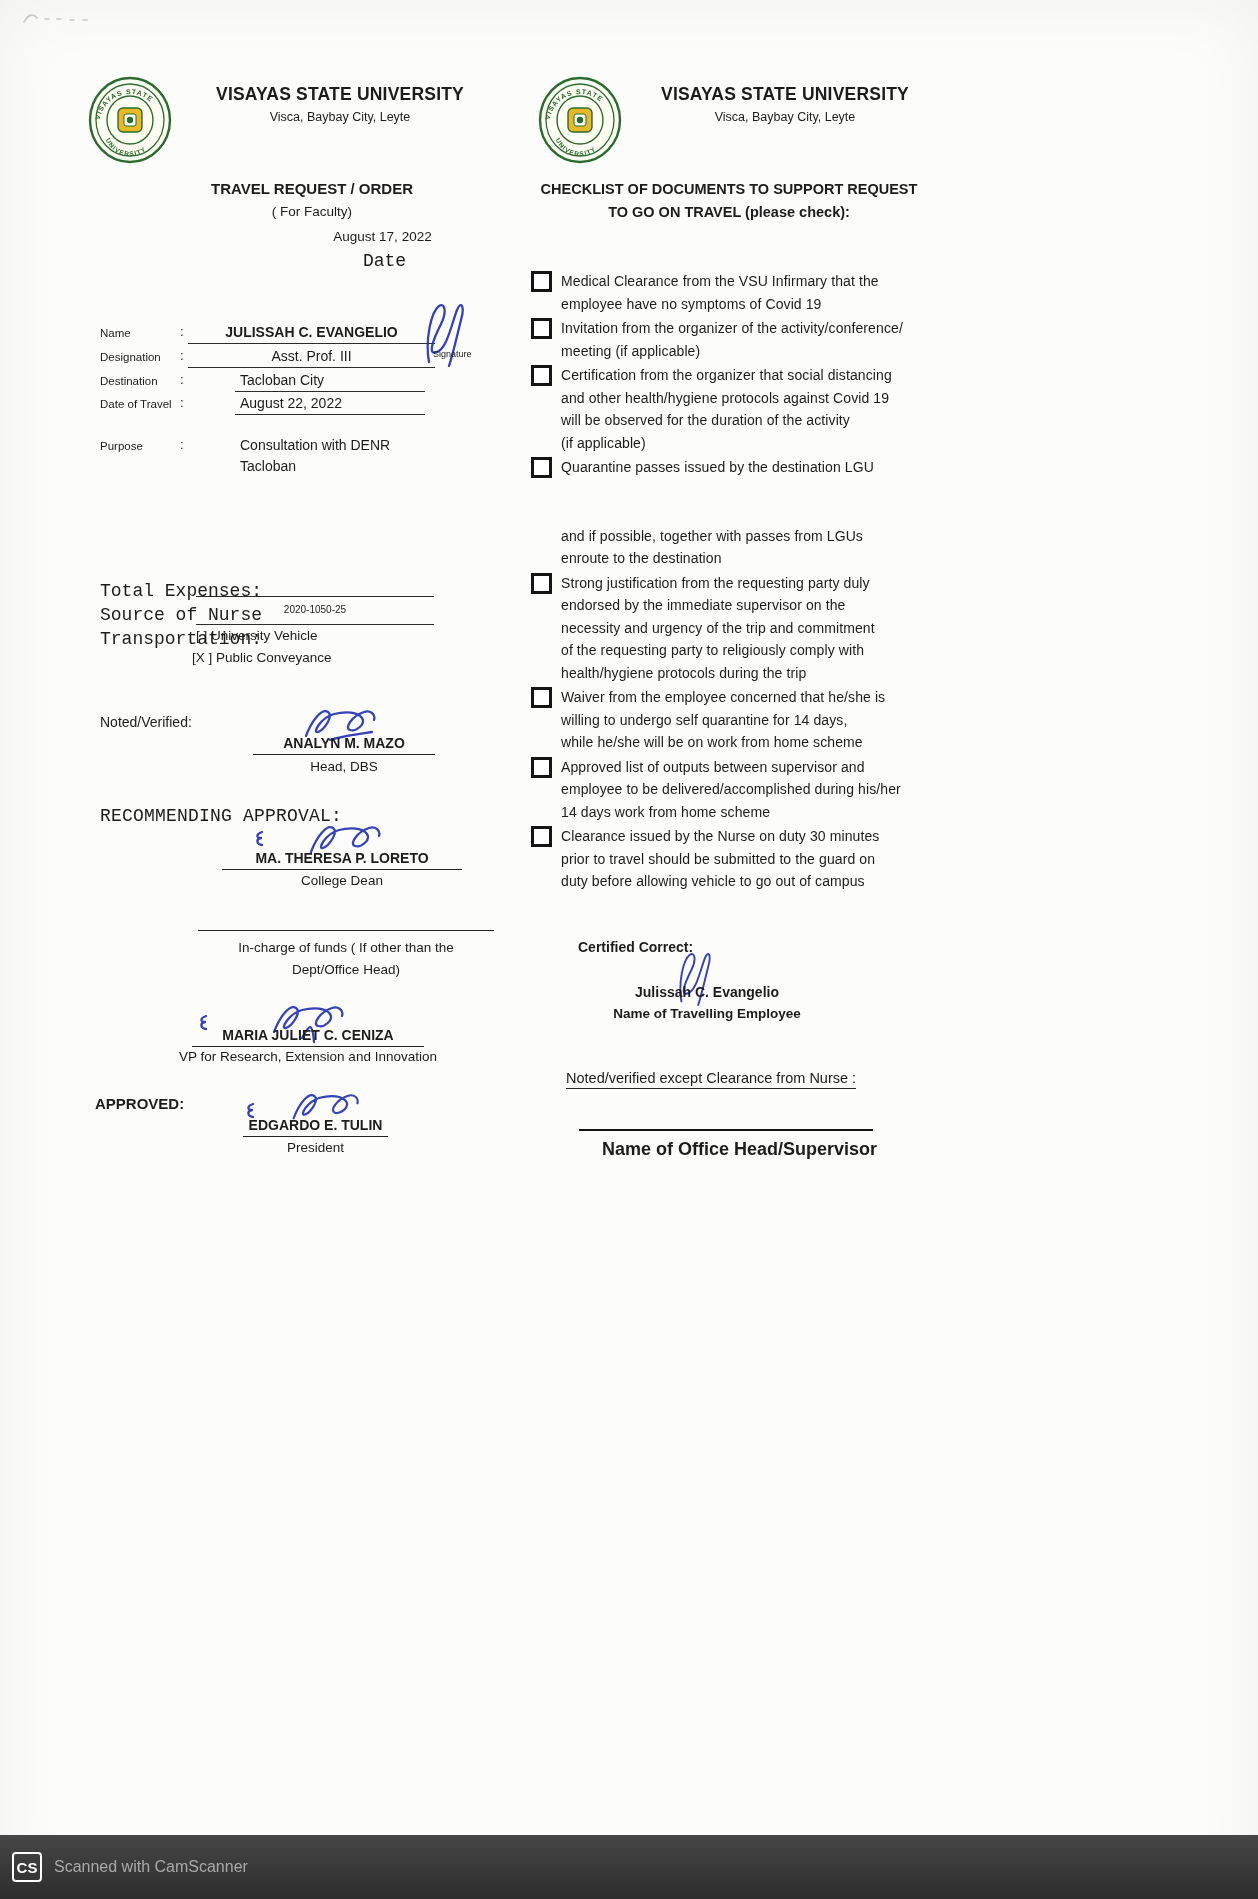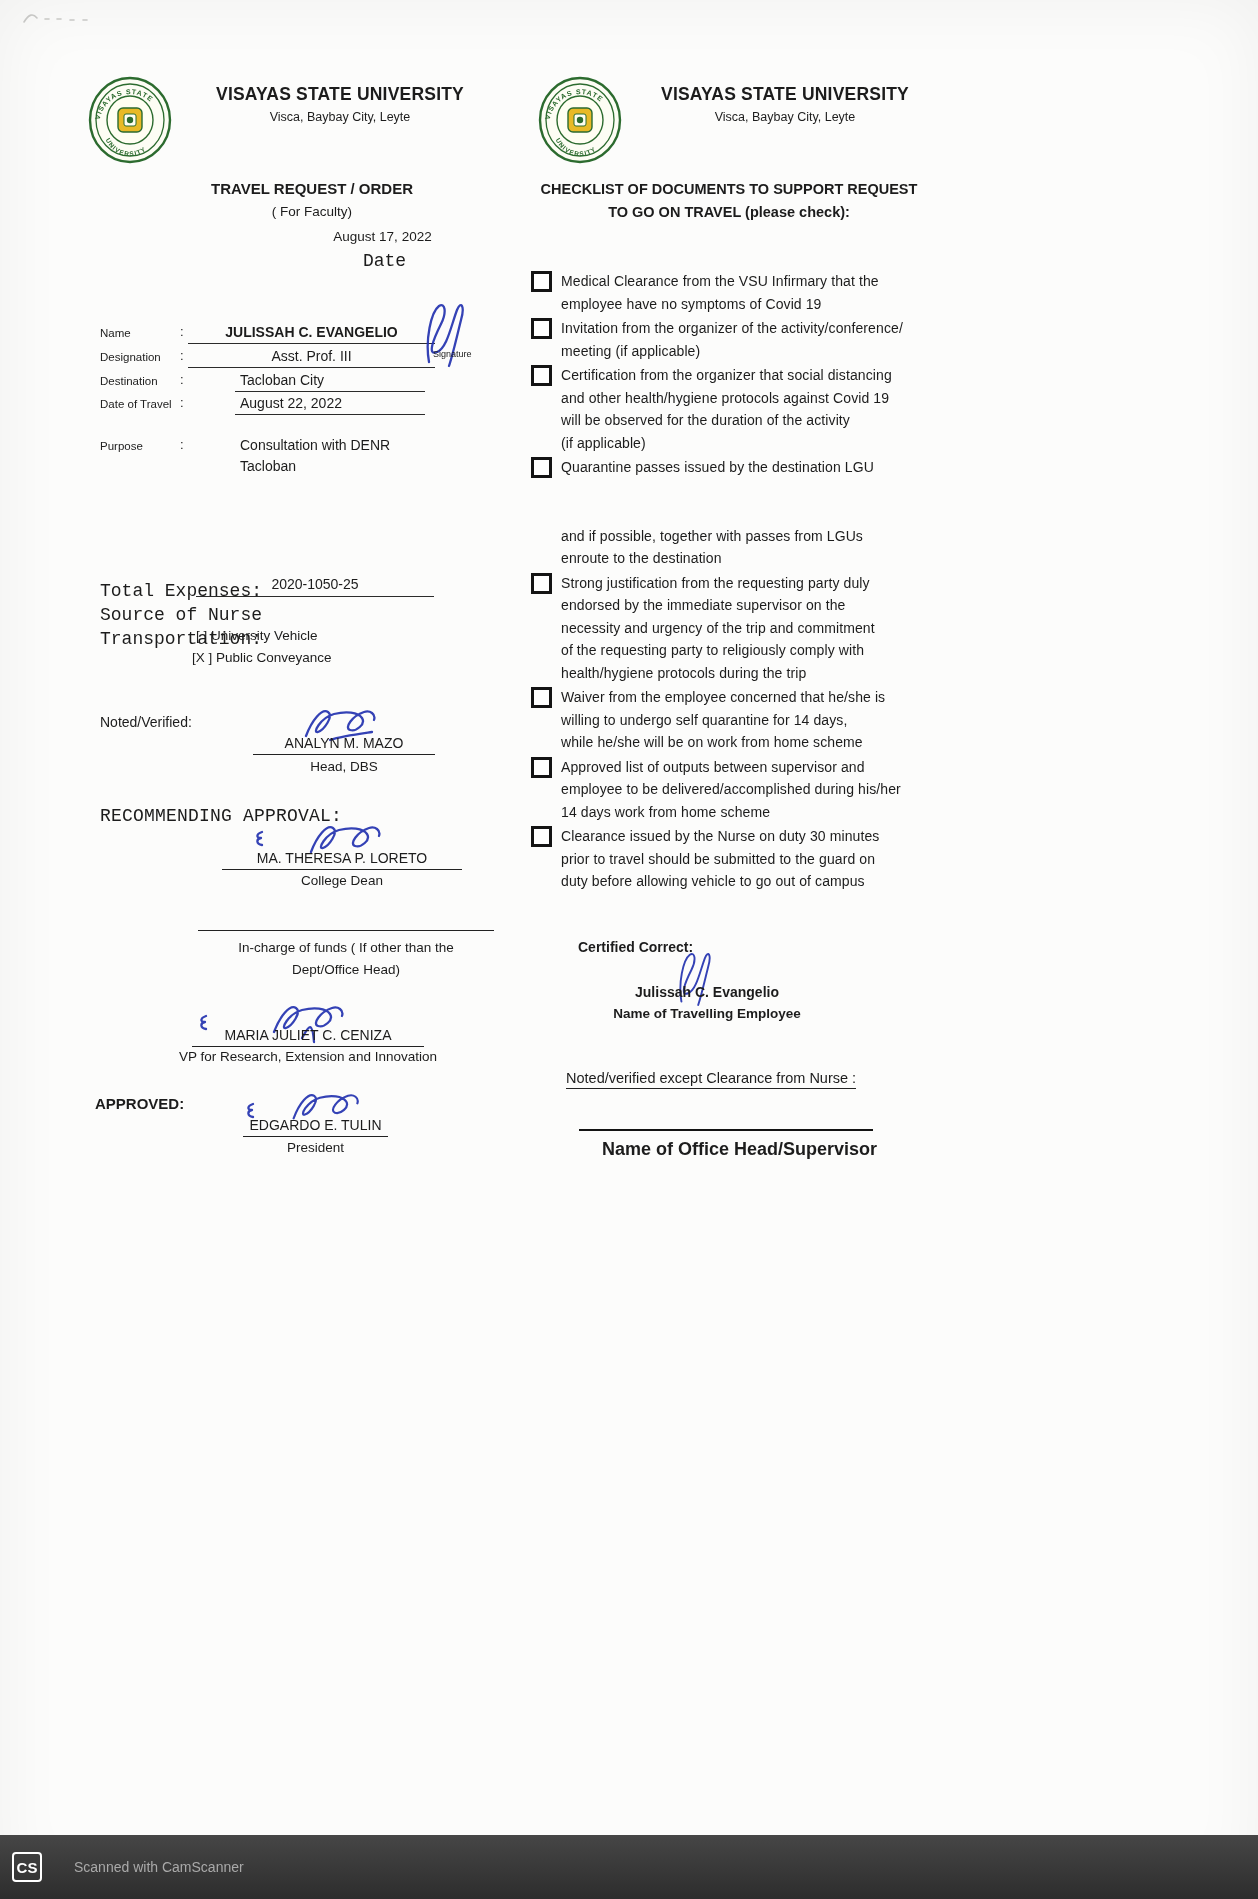--- a/index.html
+++ b/index.html
@@ -22,21 +22,21 @@
   .frow .lb { position:absolute; left:0; top:5px; font-size:11.5px; color:#222; }
   .frow .cl { position:absolute; left:80px; top:2px; font-size:13px; }
   .frow .vl { position:absolute; left:88px; right:0; top:0; height:22px; line-height:21px;
               font-size:14px; border-bottom:1.4px solid #2b2b2b; }
   .frow.w2 { width:325px; }
   .vl.noline { border-bottom:none; }
   .vl.vleft { padding-left:5px;margin-left:47px; }
   .vl.vcenter { text-align:center; }
 
   .fill-line { border-bottom:1.5px solid #2b2b2b; }
-  .name-line { border-bottom:1.6px solid #222; font-weight:normal; font-size:14px;
+  .name-line { border-bottom:1.6px solid #222; font-weight:bold; font-size:14px;
                line-height:21px; height:22px; text-align:center; }
   .cap { font-size:13.5px; text-align:center; }
 
   .ck-wrap { position:absolute; left:531px; top:270px; width:412px; }
   .ck-item { display:flex; gap:9px; margin-bottom:2px; }
   .ck-item.gap-before { margin-top:46px; }
   .ck-item.no-box { padding-left:30px; }
   .checkbox { width:21px; height:21px; border:3px solid #141414; flex:0 0 auto; margin-top:1px; background:#fff; }
   .ck-text { font-size:14px; line-height:22.5px; white-space:pre-line; letter-spacing:0.1px; }
 
@@ -45,21 +45,21 @@
   .sig path { stroke:#2433b0; stroke-width:2.3; fill:none; stroke-linecap:round; stroke-linejoin:round; }
   .sig { opacity:0.92; }
 
   .artifact path { stroke:#c7c7c5; stroke-width:1.6; fill:none; stroke-linecap:round; }
 
   .footer { position:absolute; left:0; bottom:0; width:100%; height:64px;
             background:linear-gradient(#464646,#2d2d2d);
             display:flex; align-items:center; padding-left:12px; gap:12px; }
   .cs-box { width:30px; height:30px; border:2.2px solid #ffffff; border-radius:4px; color:#ffffff;
             font-weight:bold; font-size:15px; display:flex; align-items:center; justify-content:center; }
-  .footer-text { color:#a9a9a9; font-size:14px;margin-left:20px; }
+  .footer-text { color:#a9a9a9; font-size:16px; }
 </style>
 </head>
 <body>
 
 <div class="page">
 
   <svg class="abs artifact" style="left:18px;top:6px" width="90" height="26" viewBox="0 0 90 26">
     <path d="M6,16 c5,-8 9,-9 13,-4 m8,1 h4 m8,0 h4 m9,1 h4 m9,0 h4"></path>
   </svg>
 
@@ -120,21 +120,21 @@
 
   <svg class="abs sig" style="left:415px;top:298px" width="58" height="74" viewBox="0 0 58 74">
     <path d="M14,64 C10,42 16,14 24,8 C30,4 32,14 26,26 C18,42 12,58 22,54 C32,50 36,28 42,12 C46,2 50,8 46,22 C42,38 38,56 34,68"></path>
   </svg>
   <div class="abs" style="left:433px;top:349px;font-size:9px">Signature</div>
 
   <div class="abs small" style="left:100px;top:581px">Total Expenses:</div>
   <div class="abs fill-line" style="left:196px;top:577px;width:238px;height:20px"></div>
 
   <div class="abs small" style="left:100px;top:605px">Source of Nurse</div>
-  <div class="abs fill-line center" style="left:196px;top:576px;width:238px;height:21px;font-size:14px">2020-1050-25</div>
+  <div class="abs fill-line center" style="left:196px;top:604px;width:238px;height:21px;font-size:10px">2020-1050-25</div>
 
   <div class="abs small" style="left:100px;top:629px">Transportation:</div>
   <div class="abs doc-sub" style="left:196px;top:628px">[ ] University Vehicle</div>
   <div class="abs doc-sub" style="left:192px;top:650px">[X ] Public Conveyance</div>
 
   <div class="abs" style="left:100px;top:714px;font-size:14px">Noted/Verified:</div>
   <svg class="abs sig" style="left:300px;top:702px" width="80" height="46" viewBox="0 0 80 46">
     <path d="M6,34 C12,18 22,6 28,10 C34,14 24,28 18,30 C12,32 20,16 34,12 C46,9 58,10 62,16 C66,22 56,30 50,28 C44,26 52,14 64,10 C70,8 76,12 74,18"></path>
     <path d="M30,38 C42,34 58,32 72,30"></path>
   </svg>

